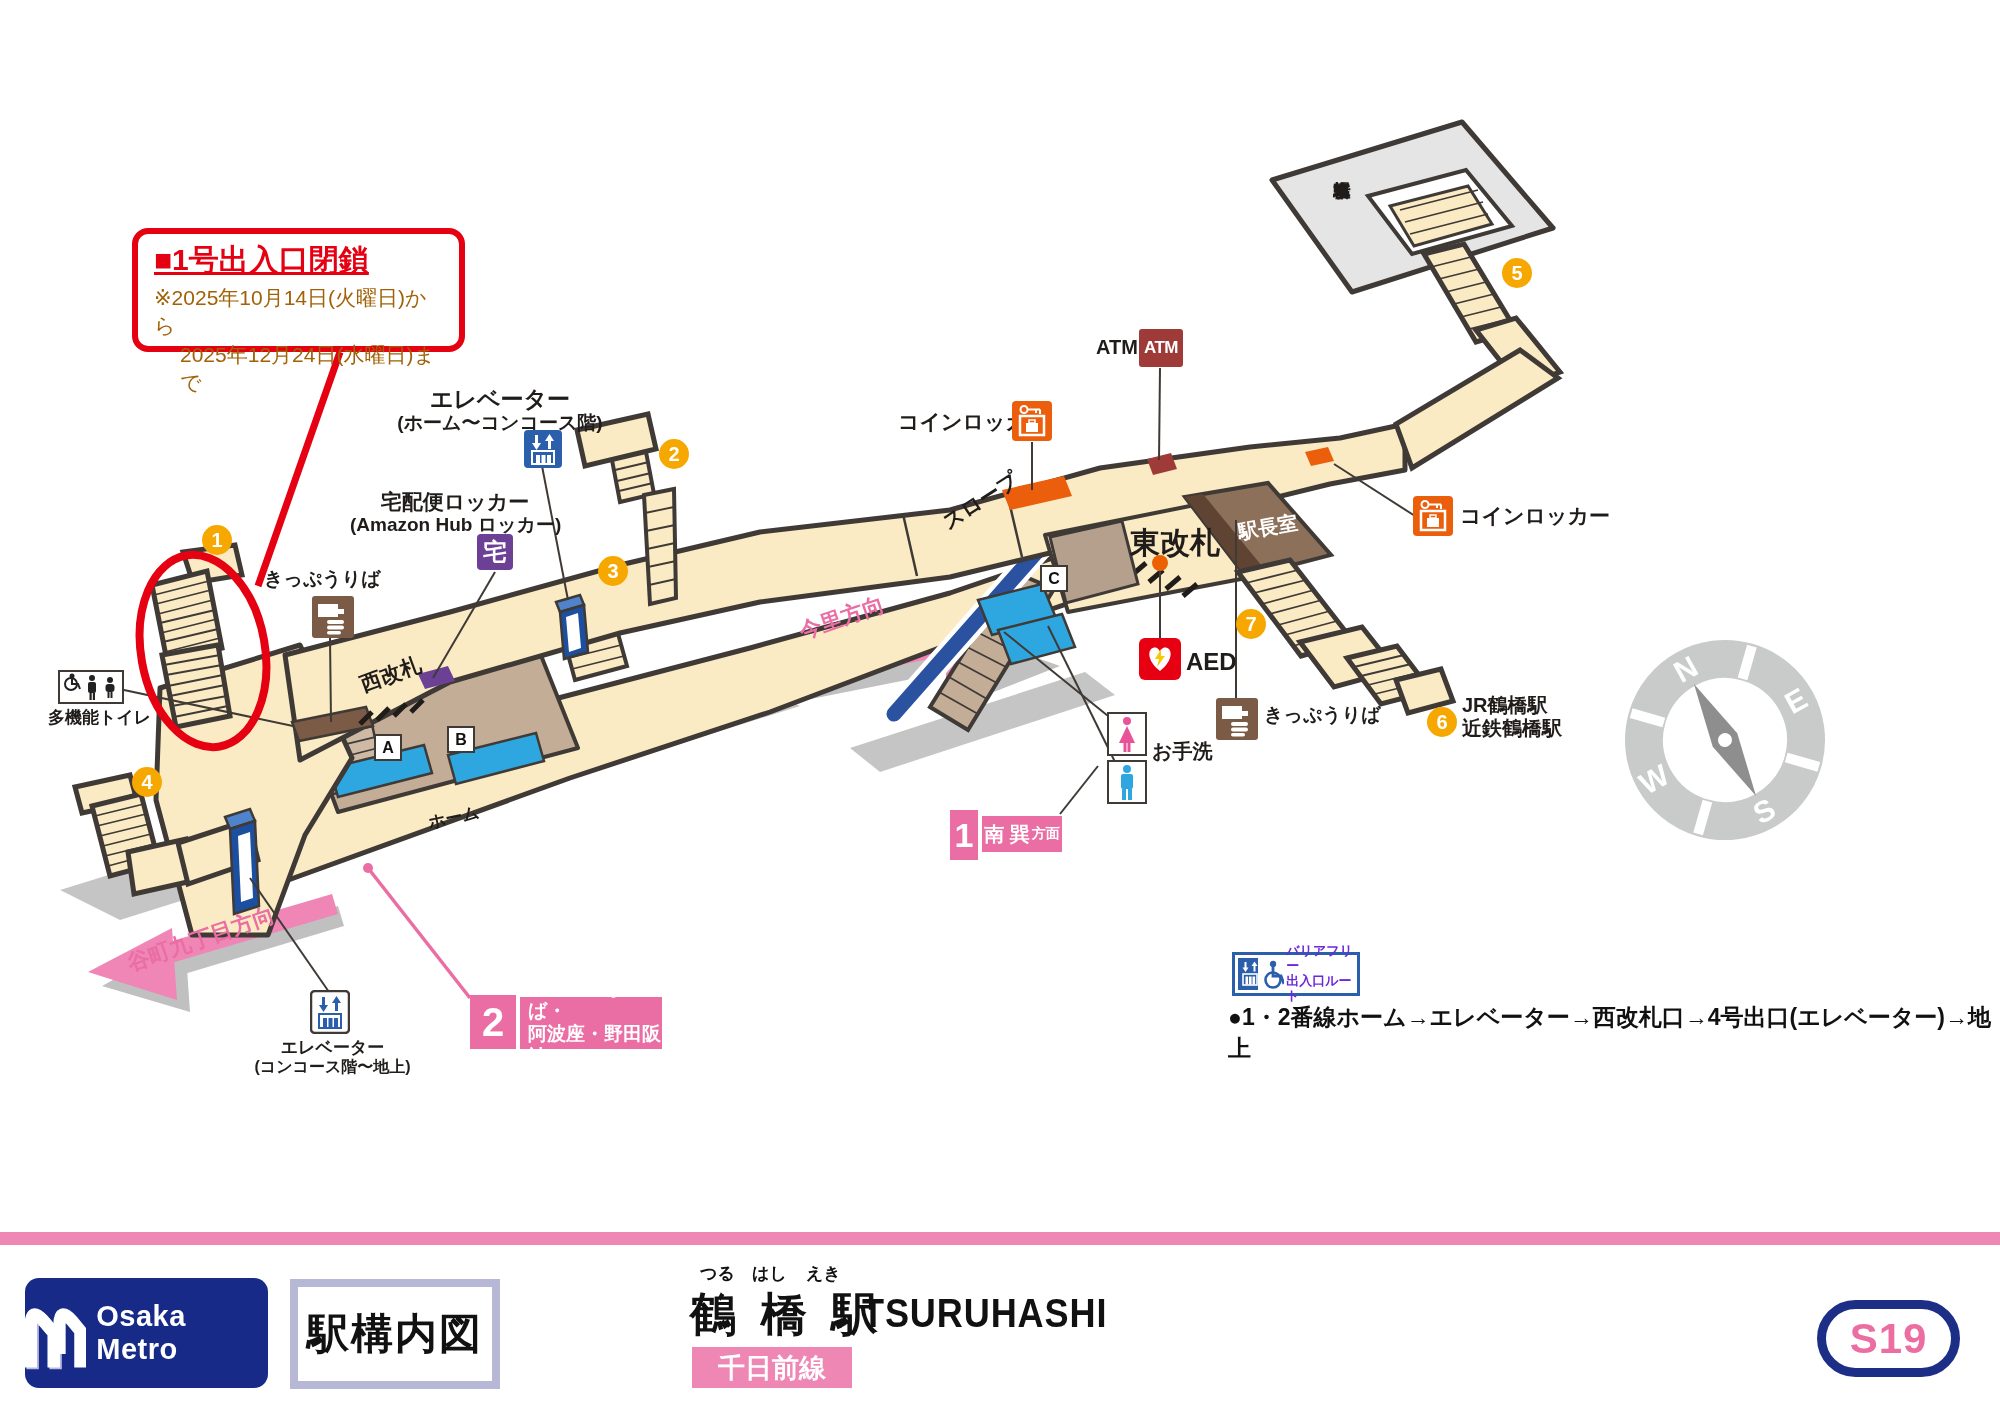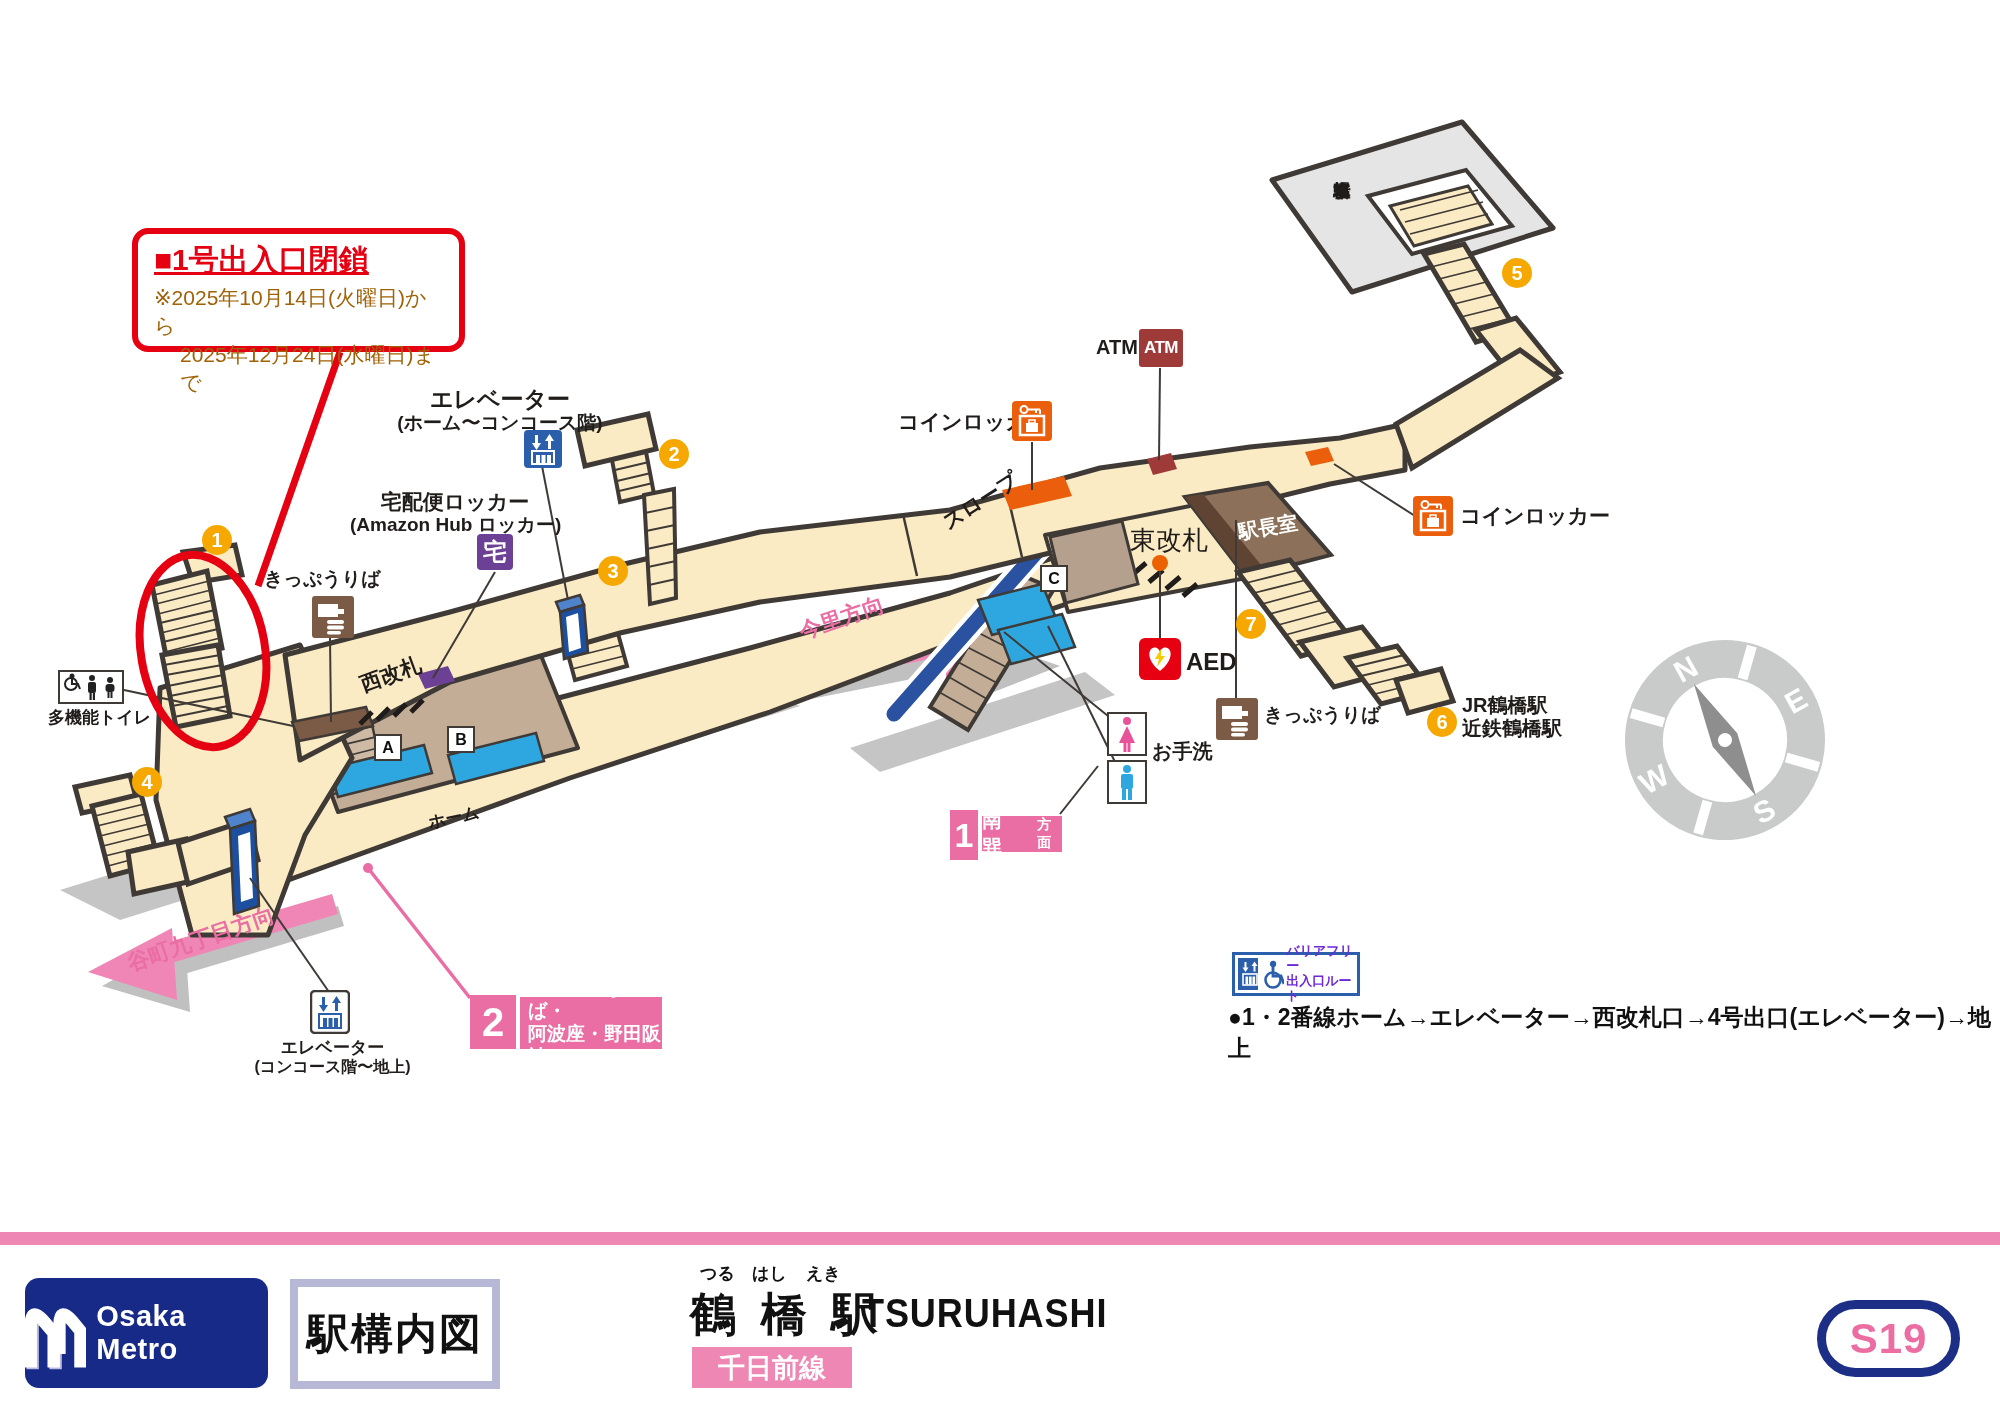--- a/index.html
+++ b/index.html
@@ -225,21 +225,21 @@
   <div style="font-size:23px;">エレベーター</div>
   <div style="font-size:19px;">(ホーム〜コンコース階)</div>
 </div>
 <div class="lbl center" style="left:350px;top:490px;width:210px;">
   <div style="font-size:21px;font-weight:700;">宅配便ロッカー</div>
   <div style="font-size:19px;">(Amazon Hub ロッカー)</div>
 </div>
 <div class="lbl" style="left:898px;top:410px;font-size:21px;">コインロッカー</div>
 <div class="lbl" style="left:1460px;top:504px;font-size:21px;">コインロッカー</div>
 <div class="lbl" style="left:1096px;top:336px;font-size:20px;">ATM</div>
-<div class="lbl" style="left:1130px;top:526px;font-size:26px;font-weight:400;">東改札</div>
+<div class="lbl" style="left:1130px;top:526px;font-size:30px;font-weight:700;">東改札</div>
 <div class="lbl" style="left:357px;top:674px;font-size:21px;font-weight:700;transform:rotate(-20deg);transform-origin:left top;">西改札</div>
 <div class="lbl" style="left:1238px;top:516px;font-size:20px;font-weight:700;color:#fff;transform:rotate(-10deg);">駅長室</div>
 <div class="lbl" style="left:264px;top:568px;font-size:19px;">きっぷうりば</div>
 <div class="lbl" style="left:1264px;top:704px;font-size:19px;">きっぷうりば</div>
 <div class="lbl" style="left:48px;top:708px;font-size:17px;">多機能トイレ</div>
 <div class="lbl" style="left:1152px;top:740px;font-size:20px;">お手洗</div>
 <div class="lbl" style="left:1186px;top:648px;font-size:24px;">AED</div>
 <div class="lbl" style="left:938px;top:514px;font-size:21px;font-weight:700;transform:rotate(-33deg);transform-origin:left top;">スロープ</div>
 <div class="lbl" style="left:428px;top:808px;font-size:17px;font-weight:700;transform:rotate(-12deg);">ホーム</div>
 <div class="lbl" style="left:796px;top:620px;font-size:22px;font-weight:800;color:#EA6DA4;transform:rotate(-19deg);transform-origin:left top;">今里方向</div>
@@ -378,21 +378,21 @@
         <rect x="31.5" y="23" width="2.2" height="7" fill="#222"></rect>
         <rect x="34.8" y="23" width="2.2" height="7" fill="#222"></rect>
     <circle cx="52" cy="10" r="3" fill="#222"></circle>
         <rect x="47.5" y="14" width="9" height="8" rx="3" fill="#222"></rect>
         <rect x="49.5" y="22" width="2" height="6" fill="#222"></rect>
         <rect x="52.5" y="22" width="2" height="6" fill="#222"></rect>
   </svg>
 </div>
 
 <div class="psign" style="left:950px;top:810px;width:28px;height:50px;font-size:34px;">1</div>
-<div class="psign" style="left:982px;top:816px;width:80px;height:36px;font-size:20px;gap:15px;">
+<div class="psign" style="left:982px;top:816px;width:80px;height:36px;font-size:20px;gap:2px;">
   <span>南 巽</span>
       <span style="font-size:14px;">方面</span>
 </div>
 <div class="psign" style="left:470px;top:995px;width:46px;height:54px;font-size:40px;">2</div>
 <div class="psign" style="left:520px;top:997px;width:142px;height:52px;flex-direction:column;align-items:flex-start;padding-left:8px;box-sizing:border-box;">
   <span style="font-size:19px;line-height:1.2;">日本橋・なんば・</span>
   <span style="font-size:19px;line-height:1.2;"><span>阿波座・野田阪神</span><span style="font-size:14px;">方面</span></span>
 </div>
 
 <div class="bfbox">

